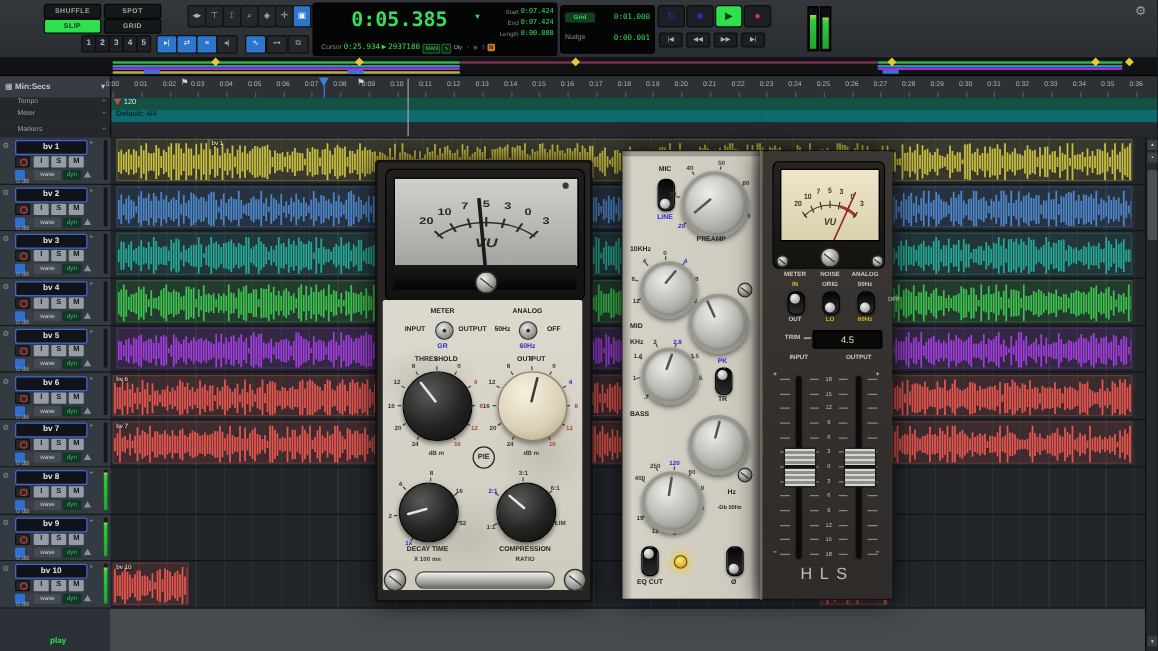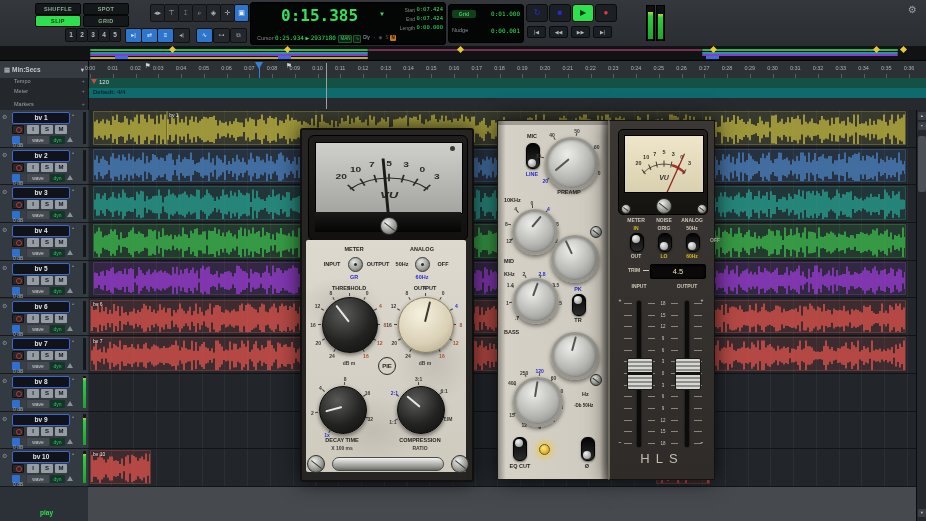--- a/index.html
+++ b/index.html
@@ -170,21 +170,21 @@
         <div class="tog2-btn active" style="left: 125px; top: 28px;">▸|</div>
         <div class="tog2-btn active" style="left: 141px; top: 28px;">⇄</div>
         <div class="tog2-btn active" style="left: 157px; top: 28px;">≡</div>
         <div class="tog2-btn" style="left: 173px; top: 28px;">◂|</div>
         <div class="tog2-btn active" style="left: 196px; top: 28px;">∿</div>
         <div class="tog2-btn" style="left: 213px; top: 28px;">⊶</div>
         <div class="tog2-btn" style="left: 230px; top: 28px;">⧉</div>
       </div>
 
     <div id="lcd" class="abs">
-      <div id="lcd-main">0:15.385</div>
+      <div id="lcd-main">0:05.385</div>
       <div id="lcd-caret">▼</div>
       <div id="sel-rows">
           <div class="sel-row" style="top: 3px;">
             <div class="sel-label">Start</div>
             <div class="sel-value">0:07.424</div>
           </div>
           <div class="sel-row" style="top: 12px;">
             <div class="sel-label">End</div>
             <div class="sel-value">0:07.424</div>
           </div>

